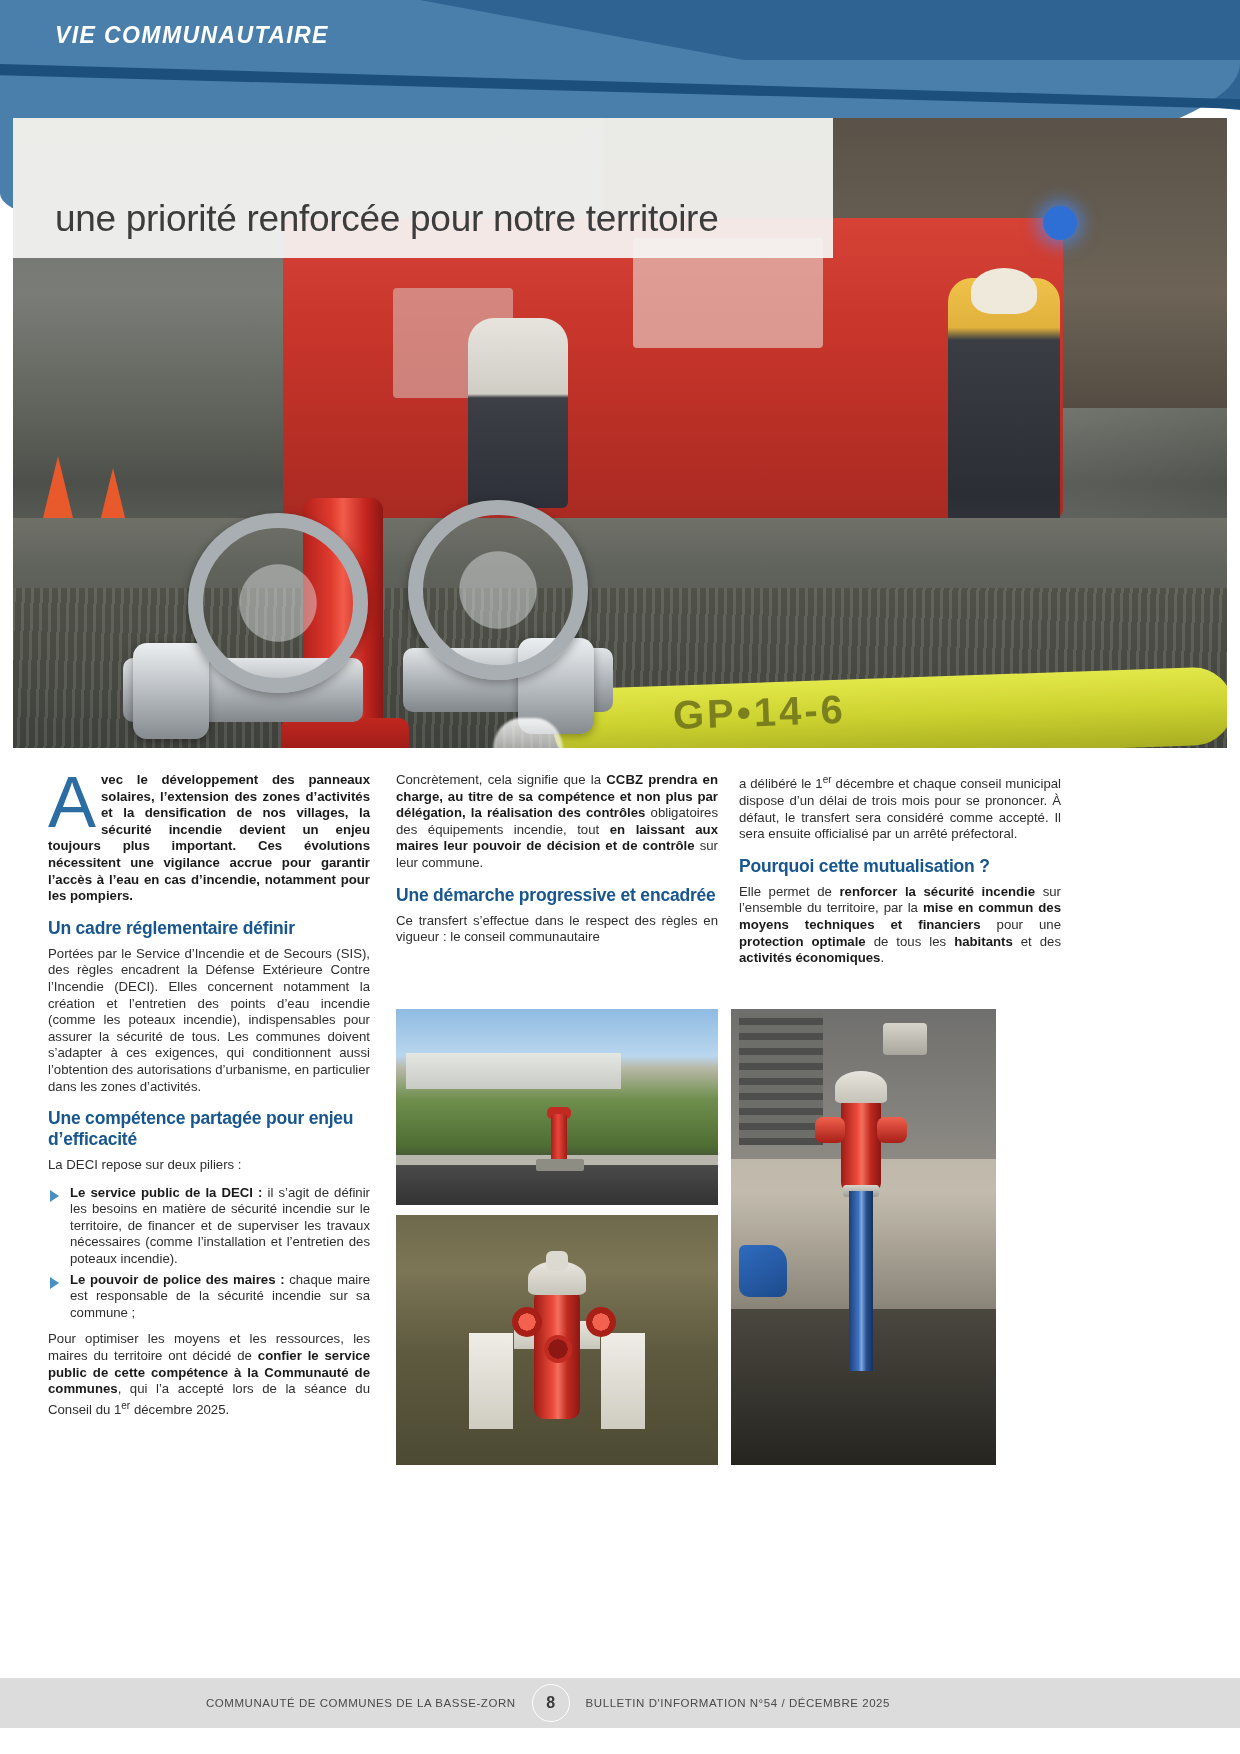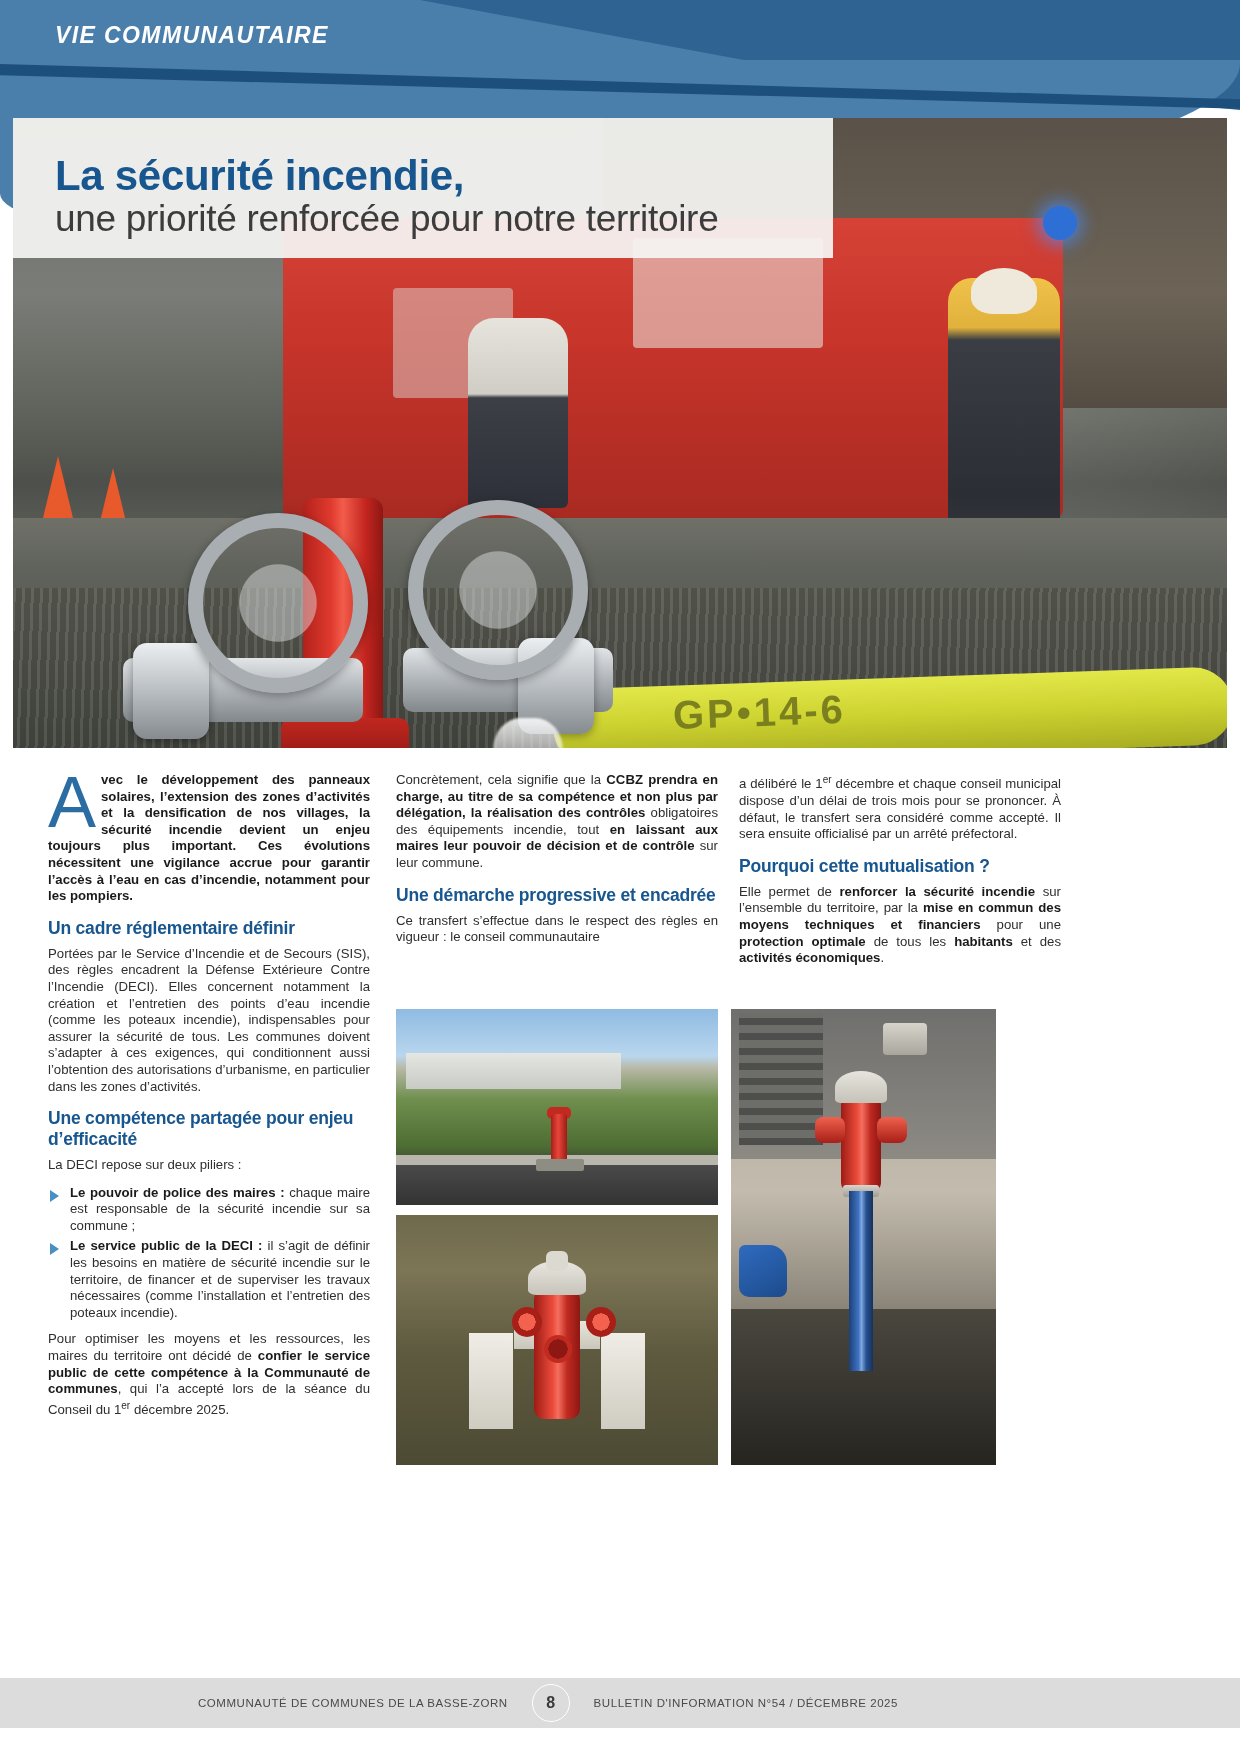--- a/index.html
+++ b/index.html
@@ -307,21 +307,21 @@
     background:linear-gradient(150deg,#2f6bbf,#1d4b8c);border-radius:6px 18px 8px 10px;
   }
 
   
   .footer{
     position:absolute;left:0;top:1678px;width:1240px;height:50px;
     background:#dcdcdc;
   }
   .footer-inner{
     position:absolute;left:0;top:0;width:1096px;height:50px;
-    display:flex;align-items:center;justify-content:center;gap:24px;
+    display:flex;align-items:center;justify-content:center;gap:16px;
   }
   .f-left,.f-right{
     font-size:11.5px;letter-spacing:.55px;color:#4a4a4a;
     font-family:"Liberation Sans", sans-serif;
   }
   .f-page{
     width:36px;height:36px;border-radius:50%;
     border:1.4px solid #ffffff;background:#dcdcdc;
     display:flex;align-items:center;justify-content:center;
     font-size:16px;font-weight:700;color:#3a3a3a;
@@ -357,38 +357,37 @@
     <div class="arm a1"></div>
     <div class="arm a2"></div>
     <div class="coupler c1"></div>
     <div class="coupler c2"></div>
     <div class="valve v1"></div>
     <div class="valve v2"></div>
     <div class="water"></div>
   </div>
 
   <div class="title-panel"></div>
-  <div class="title-l1">La sécurité incendie,</div>
   <div class="title-l2">une priorité renforcée pour notre territoire</div>
 </div>
 
 <div class="cols">
 
   <div class="col c1">
     <p class="lead"><span class="dropcap">A</span><span>vec le développement des panneaux solaires, l’extension des zones d’activités et la densification de nos villages, la sécurité incendie devient un enjeu toujours plus important. Ces évolutions nécessitent une vigilance accrue pour garantir l’accès à l’eau en cas d’incendie, notamment pour les pompiers.</span></p>
 
     <h2 class="sub">Un cadre réglementaire définir</h2>
     <p>Portées par le Service d’Incendie et de Secours (SIS), des règles encadrent la Défense Extérieure Contre l’Incendie (DECI). Elles concernent notamment la création et l’entretien des points d’eau incendie (comme les poteaux incendie), indispensables pour assurer la sécurité de tous. Les communes doivent s’adapter à ces exigences, qui conditionnent aussi l’obtention des autorisations d’urbanisme, en particulier dans les zones d’activités.</p>
 
     <h2 class="sub">Une compétence partagée pour enjeu d’efficacité</h2>
     <p>La DECI repose sur deux piliers :</p>
 
     <ul class="pillars">
+      <li><b>Le service public de la DECI :</b><span> il s’agit de définir les besoins en matière de sécurité incendie sur le territoire, de financer et de superviser les travaux nécessaires (comme l’installation et l’entretien des poteaux incendie).</span></li>
       <li><b>Le pouvoir de police des maires :</b><span> chaque maire est responsable de la sécurité incendie sur sa commune ;</span></li>
-      <li><b>Le service public de la DECI :</b><span> il s’agit de définir les besoins en matière de sécurité incendie sur le territoire, de financer et de superviser les travaux nécessaires (comme l’installation et l’entretien des poteaux incendie).</span></li>
     </ul>
 
     <p><span>Pour optimiser les moyens et les ressources, les maires du territoire ont décidé de </span><b>confier le service public de cette compétence à la Communauté de communes</b><span>, qui l’a accepté lors de la séance du Conseil du 1</span><sup>er</sup><span> décembre 2025.</span></p>
   </div>
 
   <div class="col c2">
     <p><span>Concrètement, cela signifie que la </span><b>CCBZ prendra en charge, au titre de sa compétence et non plus par délégation, la réalisation des contrôles</b><span> obligatoires des équipements incendie, tout </span><b>en laissant aux maires leur pouvoir de décision et de contrôle</b><span> sur leur commune.</span></p>
 
     <h2 class="sub">Une démarche progressive et encadrée</h2>
     <p>Ce transfert s’effectue dans le respect des règles en vigueur : le conseil communautaire</p>

